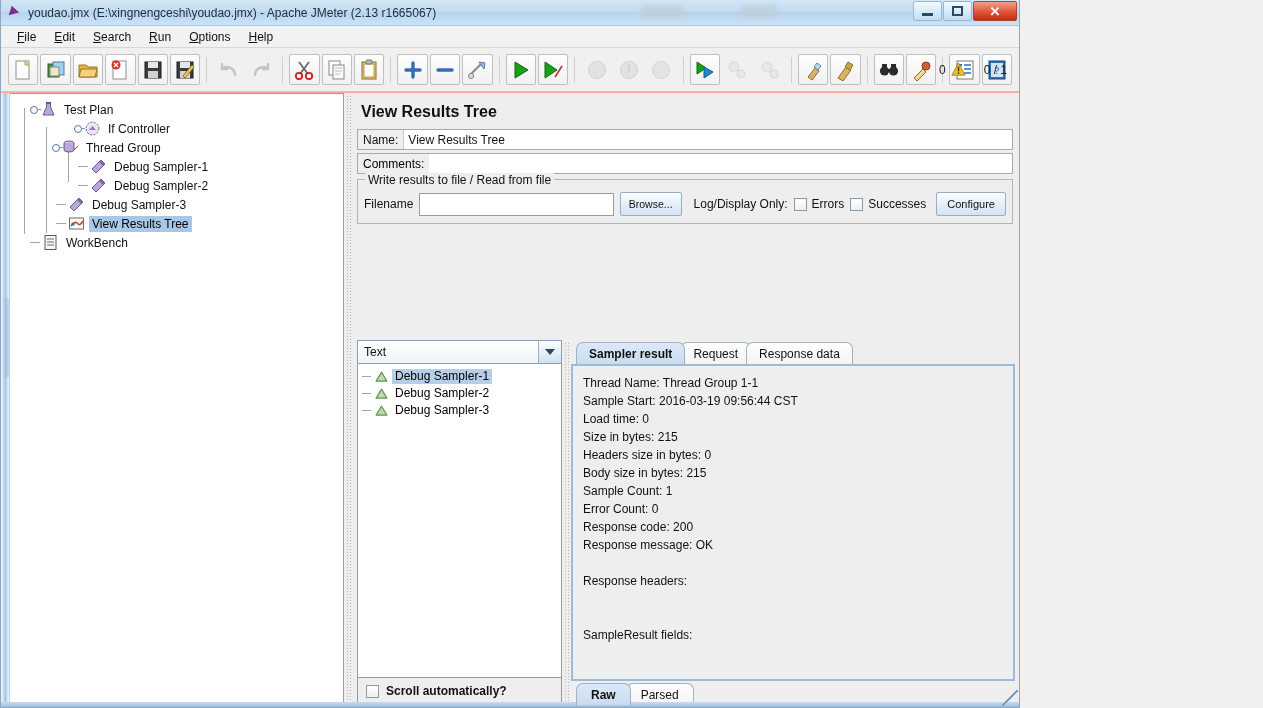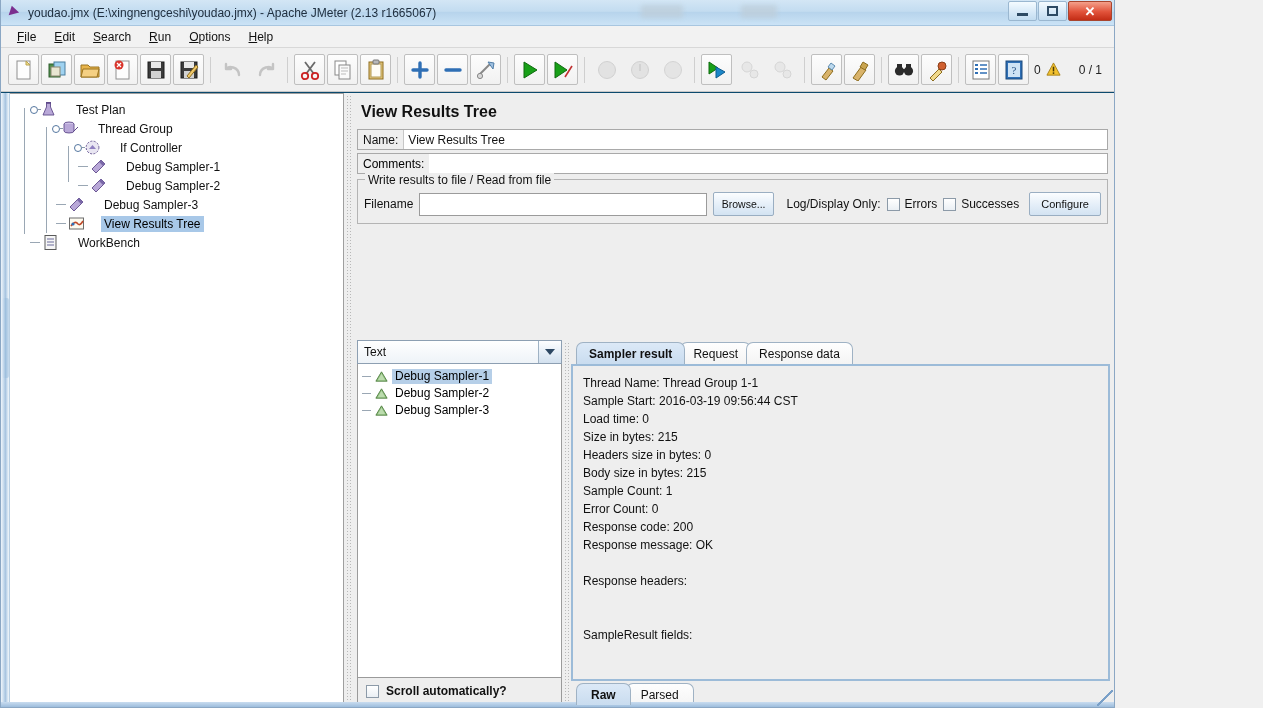--- a/index.html
+++ b/index.html
@@ -5,23 +5,23 @@
   * { box-sizing: border-box; }
   html, body {
     margin: 0; padding: 0;
     width: 1263px; height: 708px;
     overflow: hidden;
     font-family: "Liberation Sans", sans-serif;
     font-size: 12px;
     background: #f0f0f0;
   }
   #app {
-    width: 1115px; height: 708px;
-    position: relative;
-    background: #0c4a6e;
+    width: 1020px; height: 708px;
+    position: relative;
+    background: #fca5a5;
     border: 1px solid #8ba7c4;
     border-top: none;
     overflow: hidden;
   }
 
   
   .titlebar {
     height: 26px;
     background: linear-gradient(to bottom, #d3e6f5 0%, #c3dcf0 45%, #b7d4ec 50%, #cbe3f6 100%);
     border-bottom: 1px solid #a8c6e0;
@@ -232,21 +232,20 @@
   }
   .tree-dash {
     width: 10px; height: 1px;
     background: #9aa7b4;
     flex: none;
     margin-right: 2px;
   }
   .tree-label {
     padding: 1px 3px;
     line-height: 14px;
-    margin-left: 12px;
   }
   .tree-label.selected {
     background: #a8c8e8;
     color: #000;
   }
   .tree-icon { width: 17px; height: 17px; flex: none; margin-right: 4px; }
   .vline {
     position: absolute;
     width: 1px;
     background: #9aa7b4;
@@ -797,37 +796,37 @@
 
         <div class="tree-row" style="padding-left:10px;">
           <div class="tree-handle knob"></div>
           <svg class="tree-icon" viewBox="0 0 17 17">
             <path d="M6.5 2 h4 v4 l3.5 8 h-11 L6.5 6 Z" fill="#b9a8d8" stroke="#5f4a8a" stroke-width="0.9"></path>
             <rect x="6" y="1" width="5" height="1.6" fill="#5f4a8a"></rect>
           </svg>
           <span class="tree-label">Test Plan</span>
         </div>
 
+        <div class="tree-row" style="padding-left:54px;">
+          <div class="tree-handle knob"></div>
+          <svg class="tree-icon" viewBox="0 0 17 17">
+            <circle cx="8.5" cy="8.5" r="6.4" fill="#e9e6f2" stroke="#6a5a95" stroke-width="1" stroke-dasharray="2,1.4"></circle>
+            <path d="M5 10 l3.5 -4 l3.5 4 Z" fill="#8f7fc0"></path>
+          </svg>
+          <span class="tree-label">If Controller</span>
+        </div>
+
         <div class="tree-row" style="padding-left:32px;">
           <div class="tree-handle knob"></div>
           <svg class="tree-icon" viewBox="0 0 17 17">
             <ellipse cx="7" cy="4" rx="5" ry="2" fill="#cfc3e8" stroke="#5f4a8a" stroke-width="0.9"></ellipse>
             <path d="M2 4 v7 a5 2 0 0 0 10 0 V4" fill="#b9a8d8" stroke="#5f4a8a" stroke-width="0.9"></path>
             <path d="M11 12 l5 -5" stroke="#5f4a8a" stroke-width="1"></path>
           </svg>
           <span class="tree-label">Thread Group</span>
-        </div>
-
-        <div class="tree-row" style="padding-left:54px;">
-          <div class="tree-handle knob"></div>
-          <svg class="tree-icon" viewBox="0 0 17 17">
-            <circle cx="8.5" cy="8.5" r="6.4" fill="#e9e6f2" stroke="#6a5a95" stroke-width="1" stroke-dasharray="2,1.4"></circle>
-            <path d="M5 10 l3.5 -4 l3.5 4 Z" fill="#8f7fc0"></path>
-          </svg>
-          <span class="tree-label">If Controller</span>
         </div>
 
         <div class="tree-row" style="padding-left:58px;">
           <div class="tree-dash"></div>
           <svg class="tree-icon" viewBox="0 0 17 17">
             <path d="M11 2 l4 4 l-9 9 l-4 -4 Z" fill="#b9a8d8" stroke="#5f4a8a" stroke-width="0.9"></path>
             <path d="M11 2 l4 4 l-2 2 l-4 -4 Z" fill="#7a68a8"></path>
           </svg>
           <span class="tree-label">Debug Sampler-1</span>
         </div>

